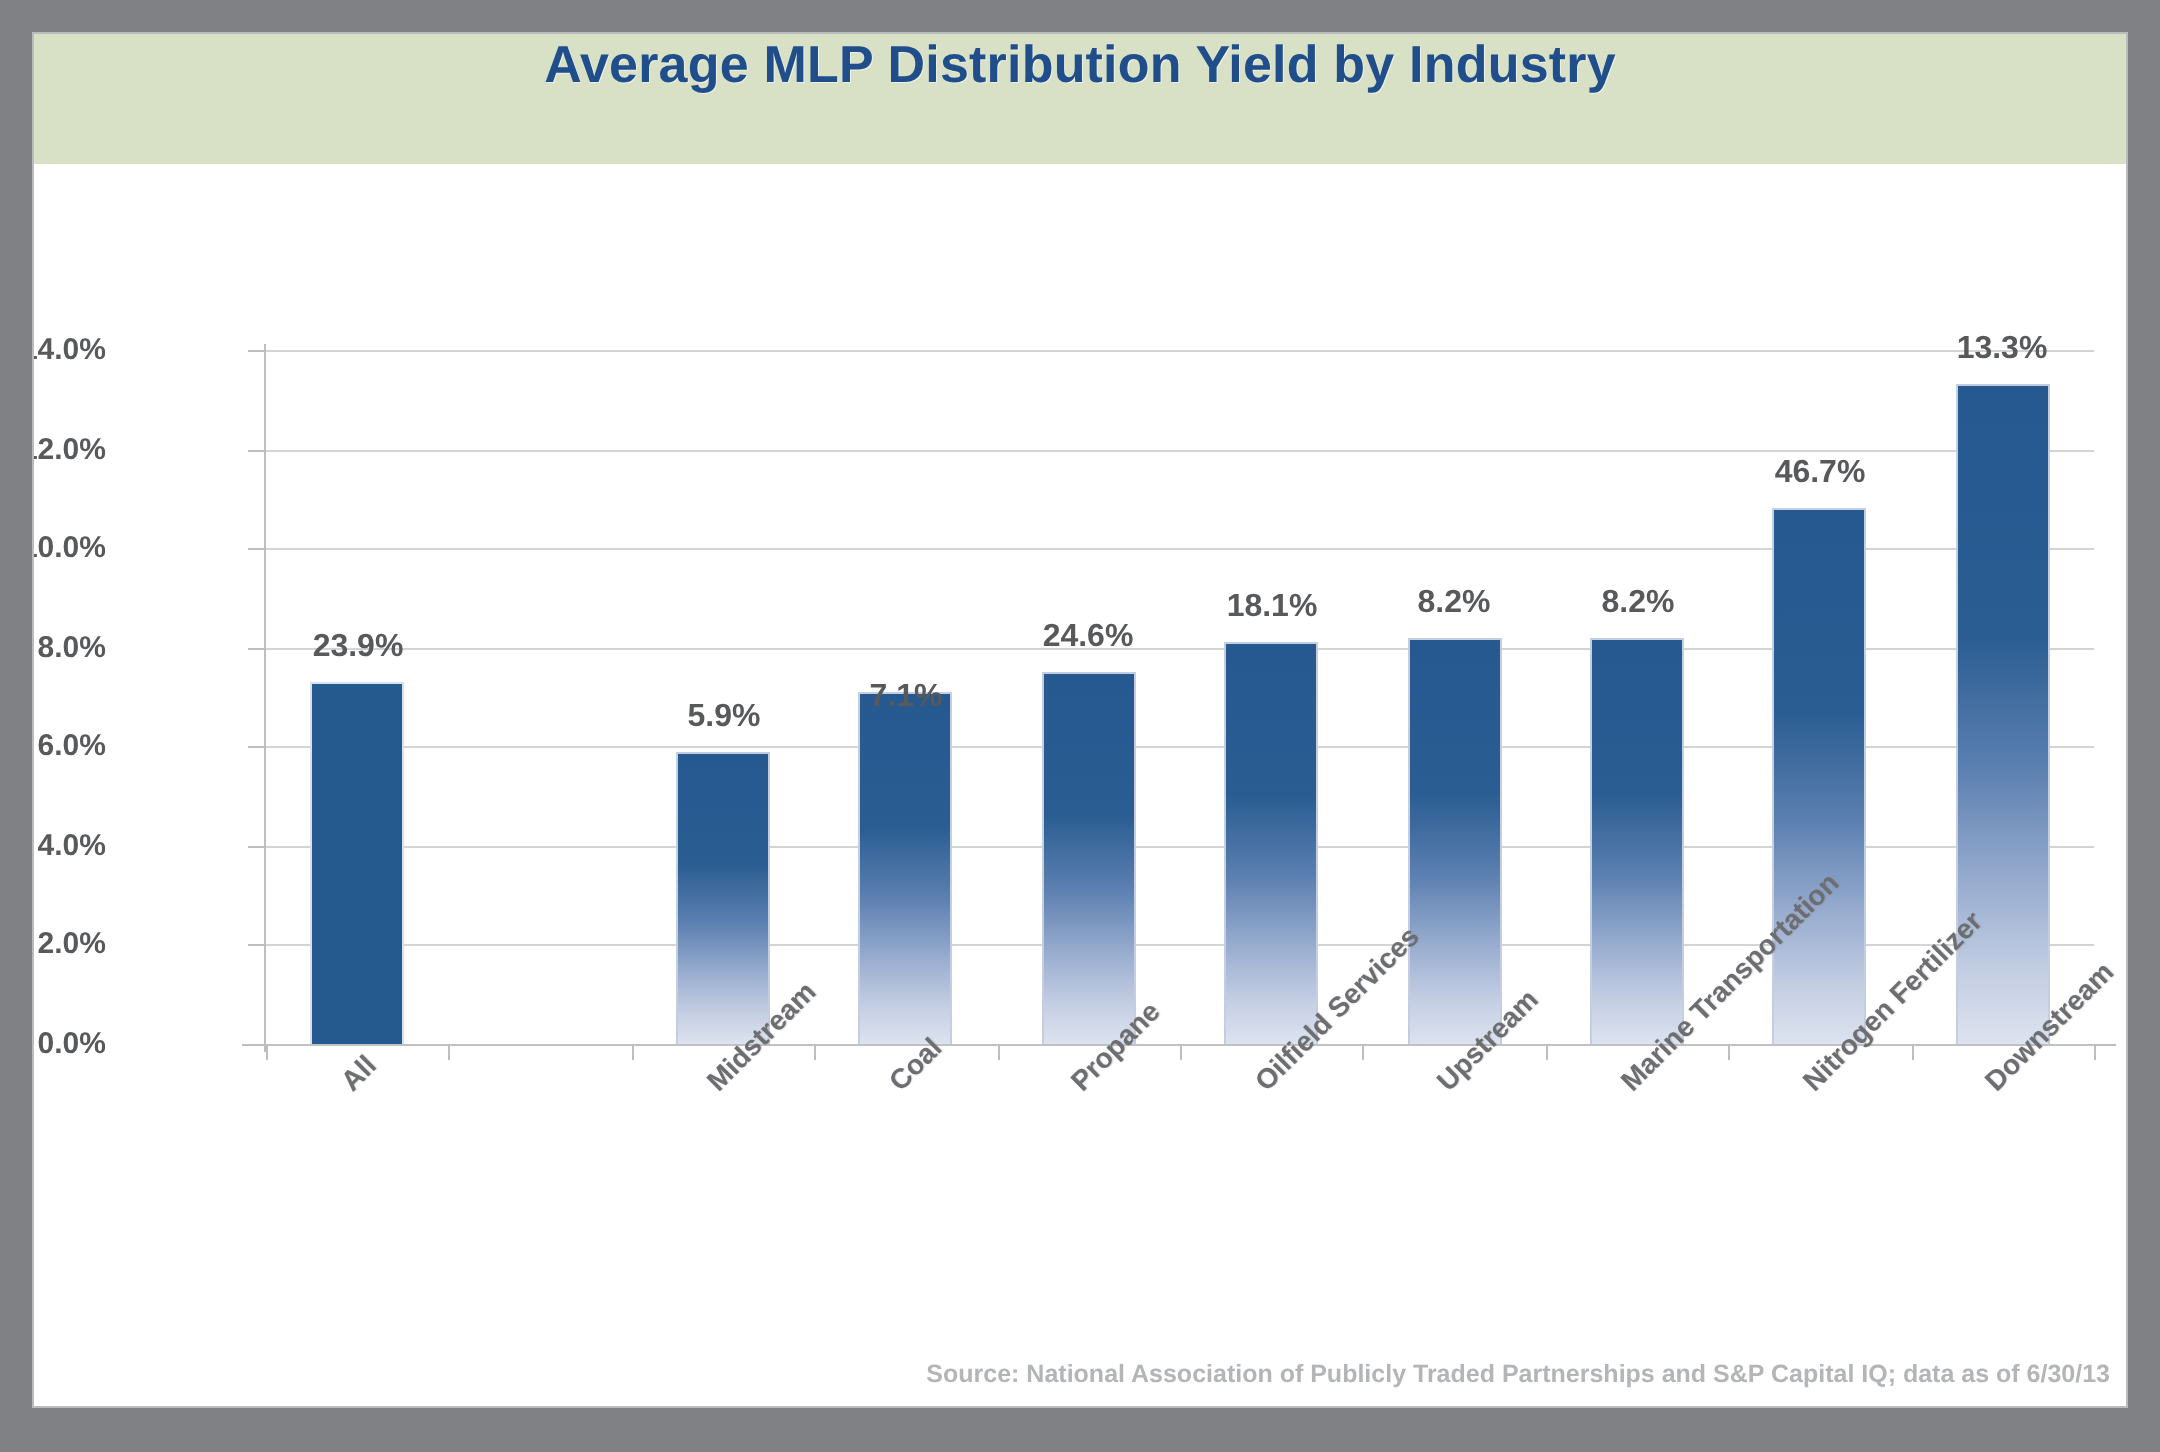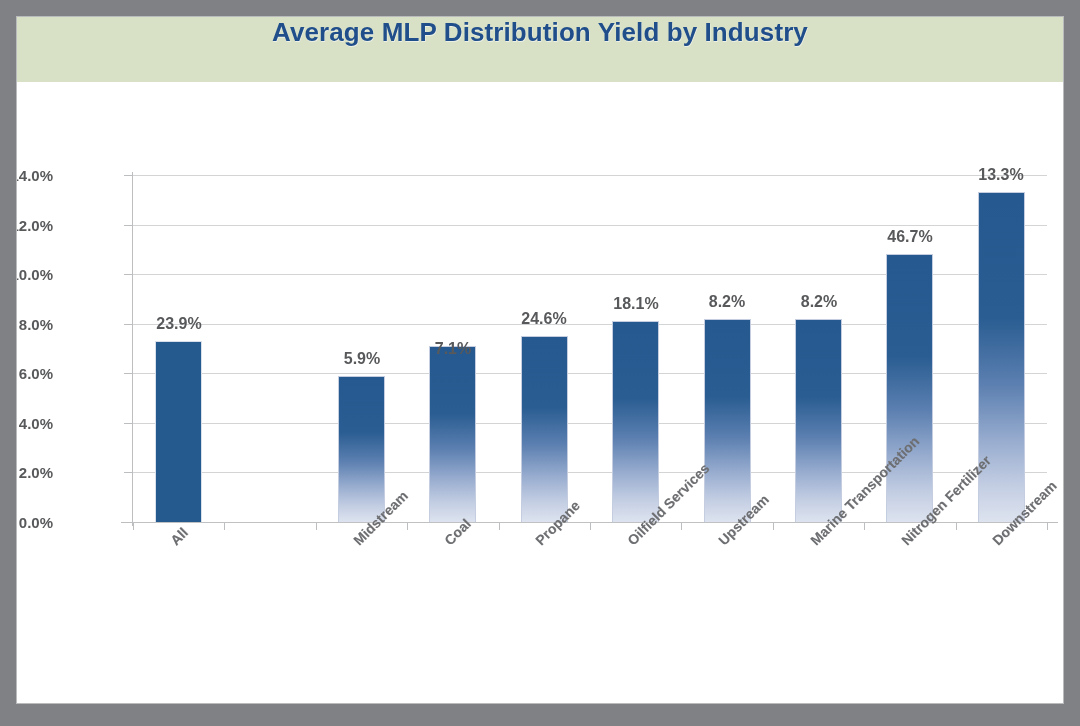--- a/index.html
+++ b/index.html
@@ -245,16 +245,17 @@
           <div class="xlabel" style="left: 333px; top: 455px;">Midstream</div>
           <div class="xlabel" style="left: 424px; top: 455px;">Coal</div>
           <div class="xlabel" style="left: 515px; top: 455px;">Propane</div>
           <div class="xlabel" style="left: 607px; top: 455px;">Oilfield Services</div>
           <div class="xlabel" style="left: 698px; top: 455px;">Upstream</div>
           <div class="xlabel" style="left: 790px; top: 455px;">Marine Transportation</div>
           <div class="xlabel" style="left: 881px; top: 455px;">Nitrogen Fertilizer</div>
           <div class="xlabel" style="left: 972px; top: 455px;">Downstream</div>
         </div>
 
+      <div id="source-note">Source: National Association of Publicly Traded Partnerships and S&amp;P Capital IQ; data as of 6/30/13</div>
     </div>
 
   </div>
 </div>
 
 </body></html>

